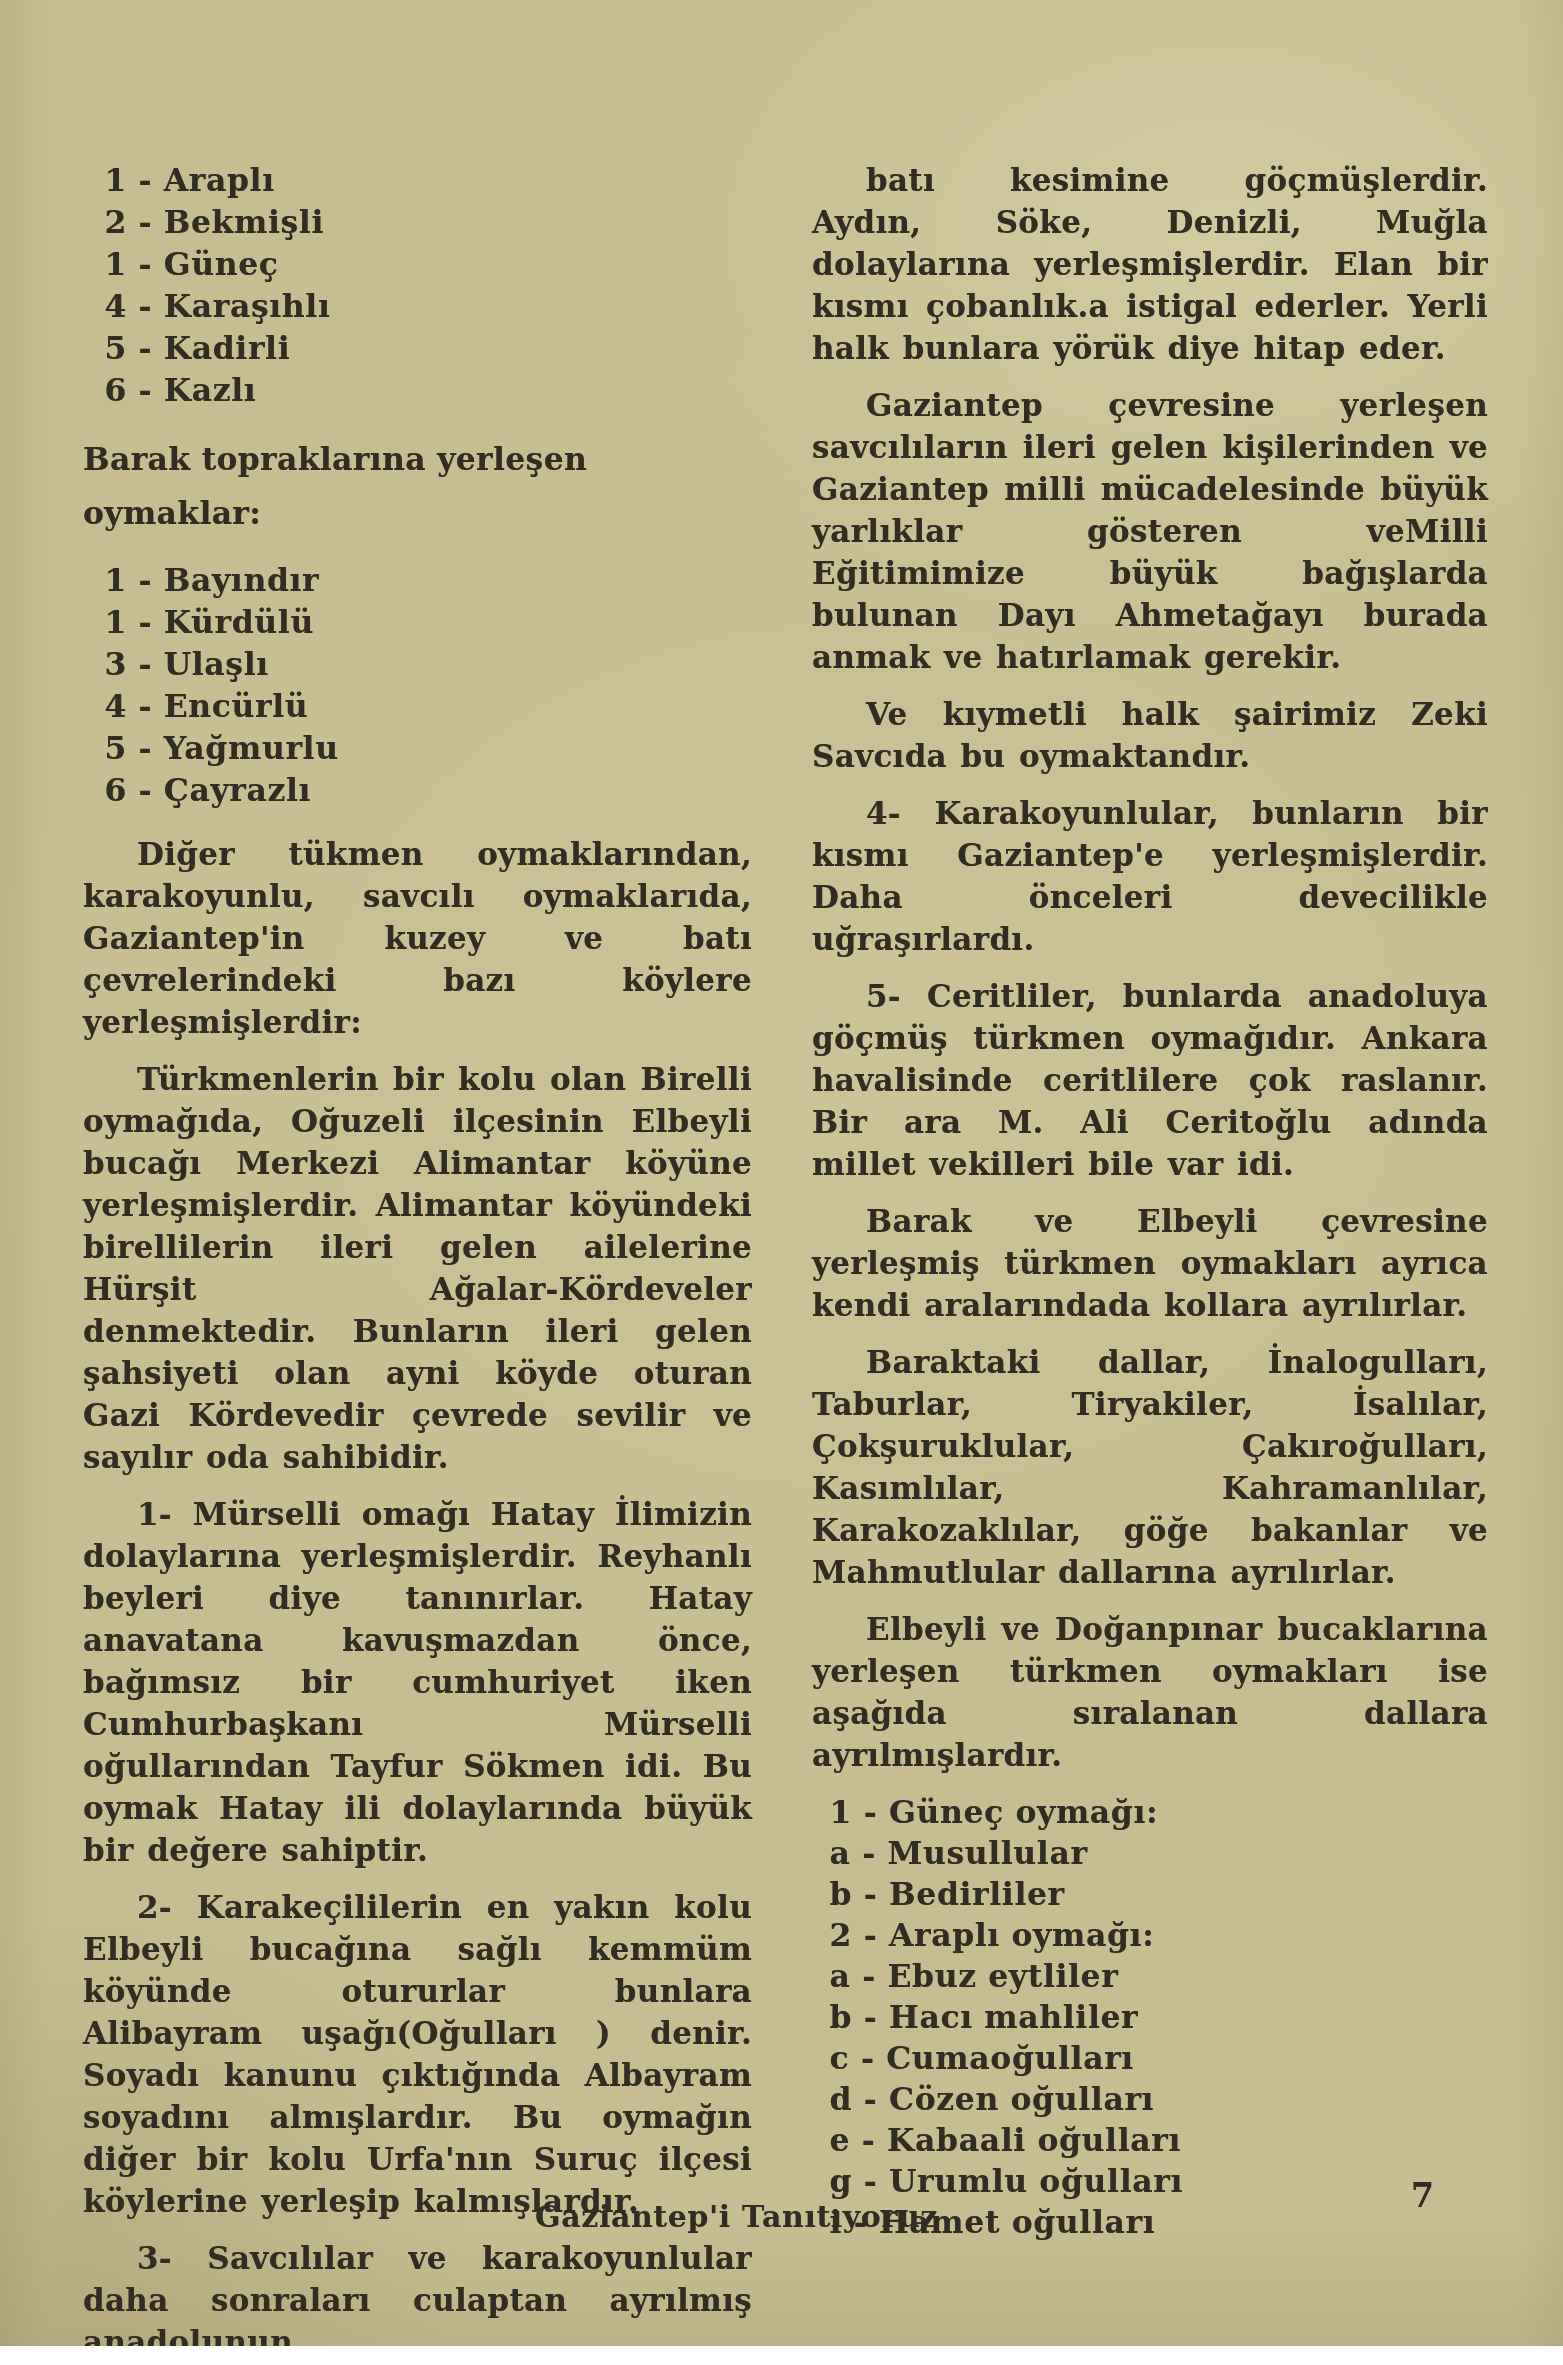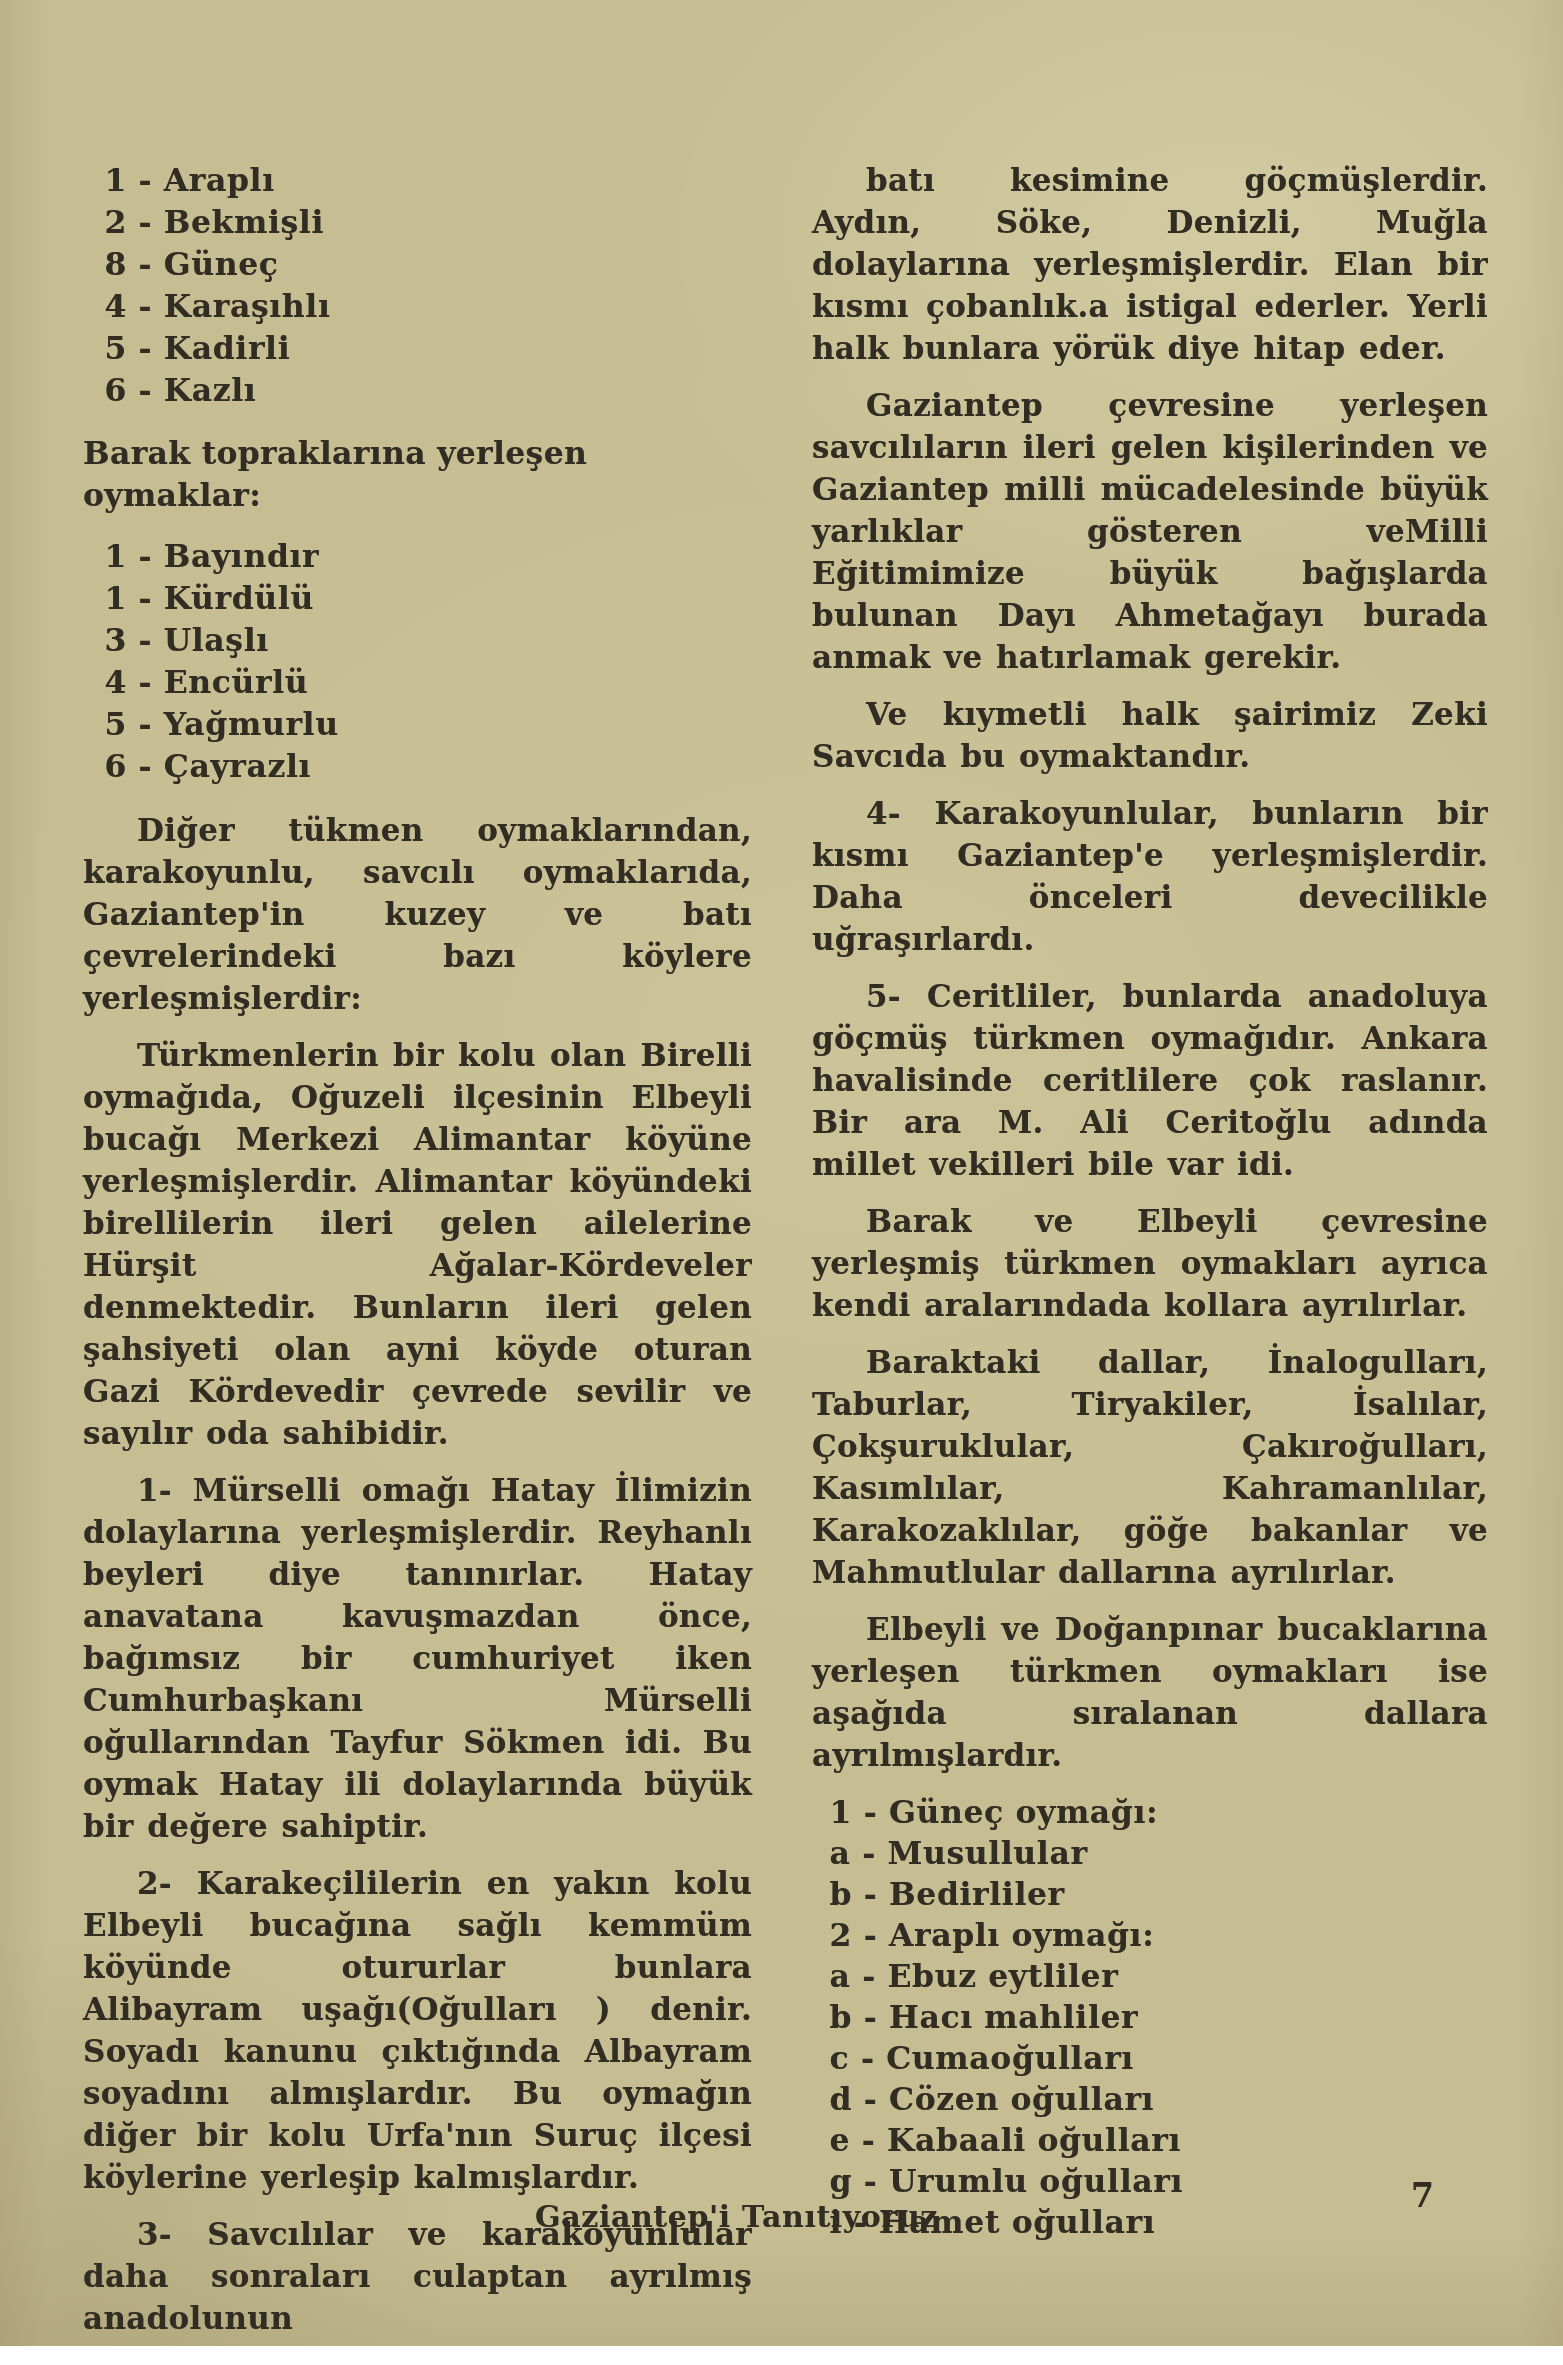--- a/index.html
+++ b/index.html
@@ -38,21 +38,21 @@
     font-size: 31.5px;
     line-height: 42px;
     padding-left: 21.4px;
     letter-spacing: 0.6px;
     text-shadow: 0 0 0.6px rgba(50, 45, 35, 0.45);
     white-space: nowrap;
   }
   .heading {
     margin: 15px 0 19px 0;
     font-size: 31.5px;
-    line-height: 42px;
+    line-height: 54px;
     letter-spacing: 0.3px;
     text-indent: 0;
     text-shadow: 0 0 0.6px rgba(50, 45, 35, 0.45);
   }
   .para {
     margin: 0 0 15px 0;
     font-size: 31px;
     line-height: 42px;
     text-indent: 54px;
     text-align: justify;
@@ -83,21 +83,21 @@
 
 <div class="page">
 
   <div class="column left">
     <ul class="tribe-list">
 
         <li class="tribe-item">1 - Araplı</li>
 
         <li class="tribe-item">2 - Bekmişli</li>
 
-        <li class="tribe-item">8 - Güneç</li>
+        <li class="tribe-item">1 - Güneç</li>
 
         <li class="tribe-item">4 - Karaşıhlı</li>
 
         <li class="tribe-item">5 - Kadirli</li>
 
         <li class="tribe-item">6 - Kazlı</li>
       </ul>
 
     <p class="heading">Barak topraklarına yerleşen oymaklar:</p>
 

